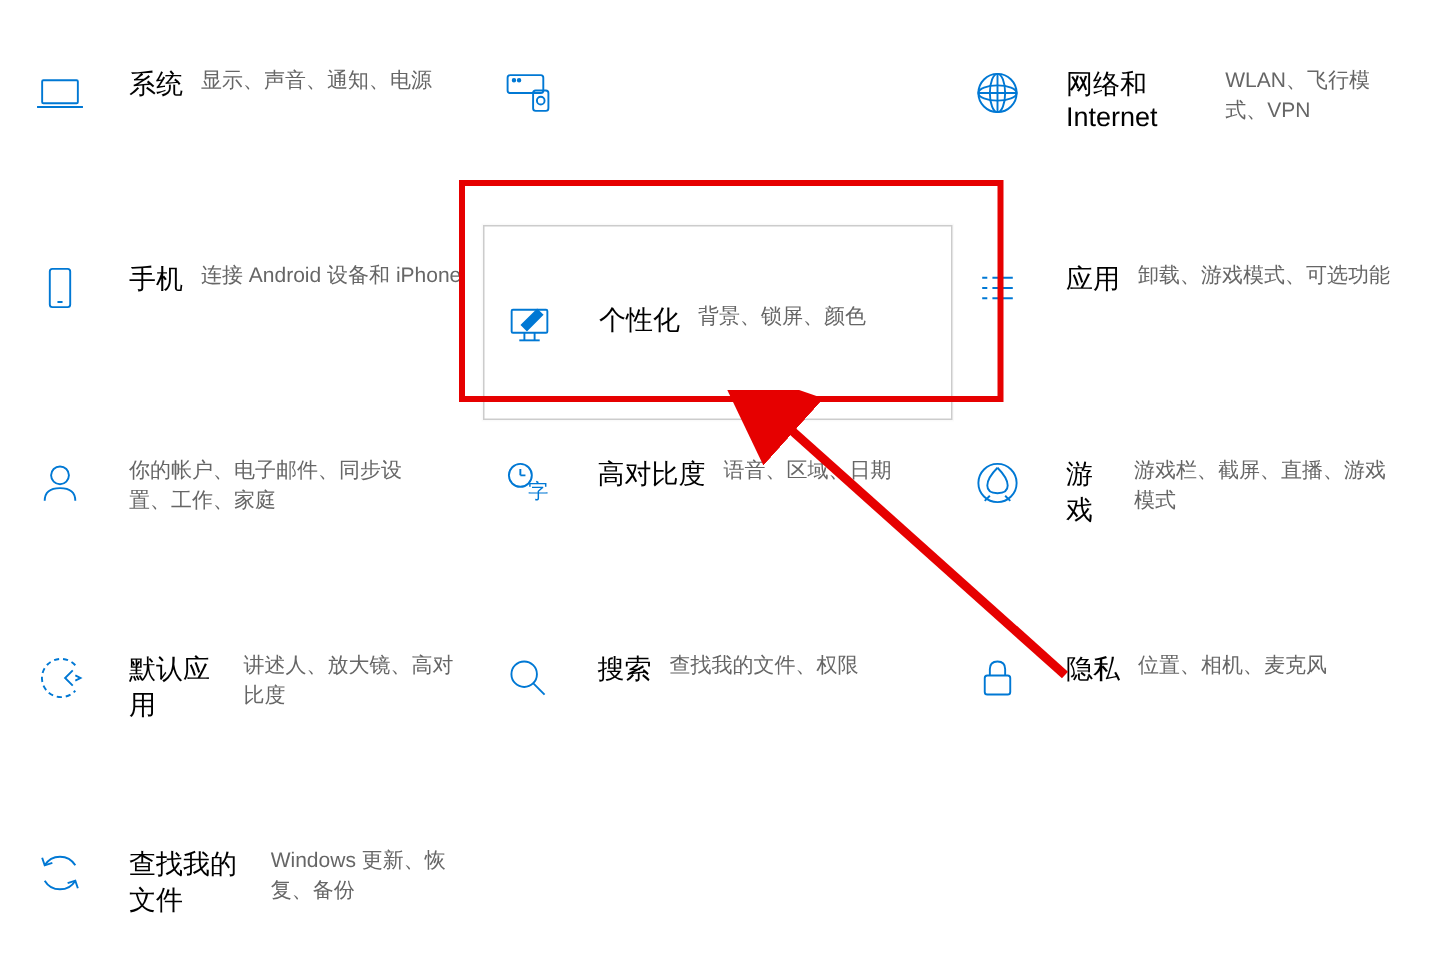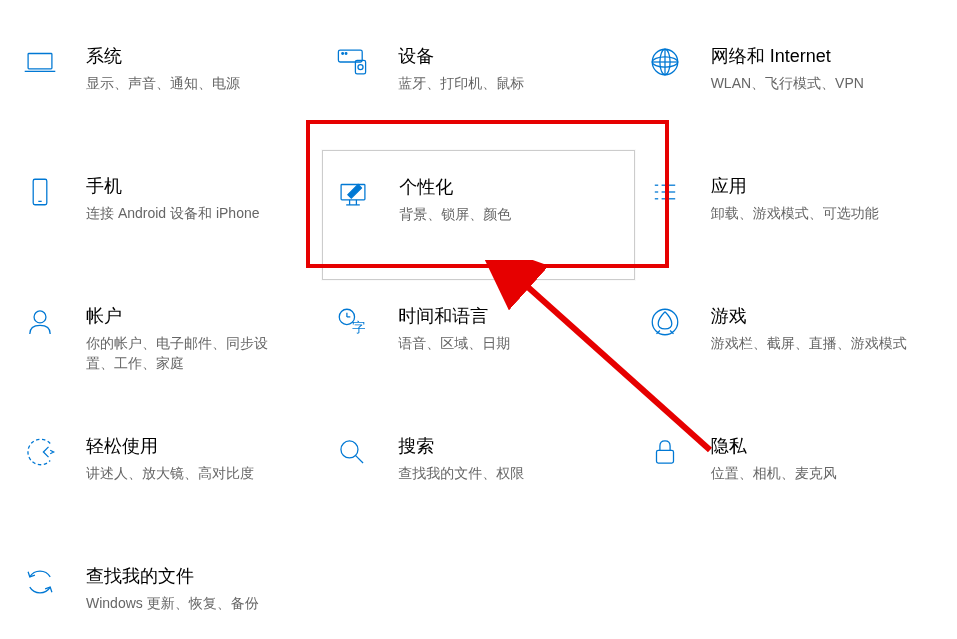--- a/index.html
+++ b/index.html
@@ -24,20 +24,21 @@
       display: flex;
       align-items: flex-start;
       padding: 22px 10px 22px 10px;
       cursor: pointer;
       min-height: 130px;
     }
     .tile.highlighted {
       border: 1px solid #ccc;
       background: #ffffff;
       box-shadow: 0 0 0 1px rgba(0,0,0,0.02);
+      align-items: center;
     }
     .highlight-box {
       position: absolute;
       border: 4px solid #e60000;
       pointer-events: none;
       left: 306px;
       top: 120px;
       width: 363px;
       height: 148px;
     }
@@ -62,22 +63,23 @@
     }
     .icon-wrap svg {
       width: 34px;
       height: 34px;
       stroke: #0078d4;
       fill: none;
       stroke-width: 1.5;
     }
     .text-wrap {
       display: flex;
-      flex-direction: column;
+      flex-direction: row;
       padding-top: 2px;
+      gap: 12px;
     }
     .title {
       font-size: 18px;
       color: #000000;
       margin-bottom: 6px;
       font-weight: 400;
     }
     .desc {
       font-size: 14px;
       color: #666666;
@@ -108,24 +110,20 @@
 
   <div class="tile">
     <div class="icon-wrap">
       <svg viewBox="0 0 40 40">
           <rect x="4" y="6" width="28" height="14" rx="2"></rect>
           <circle cx="9" cy="10" r="1" fill="#0078d4"></circle>
           <circle cx="13" cy="10" r="1" fill="#0078d4"></circle>
           <rect x="24" y="18" width="12" height="16" rx="2"></rect>
           <circle cx="30" cy="26" r="3"></circle>
         </svg>
-    </div>
-    <div class="text-wrap">
-      <div class="title">设备</div>
-      <div class="desc">蓝牙、打印机、鼠标</div>
     </div>
   </div>
 
   <div class="tile">
     <div class="icon-wrap">
       <svg viewBox="0 0 40 40">
           <circle cx="20" cy="20" r="15"></circle>
           <ellipse cx="20" cy="20" rx="15" ry="6"></ellipse>
           <ellipse cx="20" cy="20" rx="6" ry="15"></ellipse>
           <line x1="20" y1="5" x2="20" y2="35"></line>
@@ -185,36 +183,35 @@
   </div>
 
   <div class="tile">
     <div class="icon-wrap">
       <svg viewBox="0 0 40 40">
           <circle cx="20" cy="14" r="7"></circle>
           <path d="M 8 34 Q 8 24 20 24 Q 32 24 32 34"></path>
         </svg>
     </div>
     <div class="text-wrap">
-      <div class="title">帐户</div>
       <div class="desc">你的帐户、电子邮件、同步设置、工作、家庭</div>
     </div>
   </div>
 
   <div class="tile">
     <div class="icon-wrap">
       <svg viewBox="0 0 40 40">
           <circle cx="14" cy="14" r="9"></circle>
           <line x1="14" y1="14" x2="14" y2="9"></line>
           <line x1="14" y1="14" x2="18" y2="14"></line>
           <text x="20" y="32" font-size="16" fill="#0078d4" stroke="none" font-family="sans-serif">字</text>
         </svg>
     </div>
     <div class="text-wrap">
-      <div class="title">时间和语言</div>
+      <div class="title">高对比度</div>
       <div class="desc">语音、区域、日期</div>
     </div>
   </div>
 
   <div class="tile">
     <div class="icon-wrap">
       <svg viewBox="0 0 40 40">
           <circle cx="20" cy="20" r="15"></circle>
           <path d="M 20 8 Q 12 16 12 22 Q 12 28 20 28 Q 28 28 28 22 Q 28 16 20 8" fill="none"></path>
           <line x1="14" y1="30" x2="10" y2="34"></line>
@@ -229,21 +226,21 @@
 
   <div class="tile">
     <div class="icon-wrap">
       <svg viewBox="0 0 40 40" stroke-dasharray="4 3">
           <path d="M 32 10 A 15 15 0 1 0 32 30"></path>
           <path d="M 30 14 L 24 20 L 30 26" stroke-dasharray="0" fill="none"></path>
           <path d="M 32 18 L 36 20 L 32 22" stroke-dasharray="0" fill="none"></path>
         </svg>
     </div>
     <div class="text-wrap">
-      <div class="title">轻松使用</div>
+      <div class="title">默认应用</div>
       <div class="desc">讲述人、放大镜、高对比度</div>
     </div>
   </div>
 
   <div class="tile">
     <div class="icon-wrap">
       <svg viewBox="0 0 40 40">
           <circle cx="17" cy="17" r="10"></circle>
           <line x1="24" y1="24" x2="33" y2="33"></line>
         </svg>

